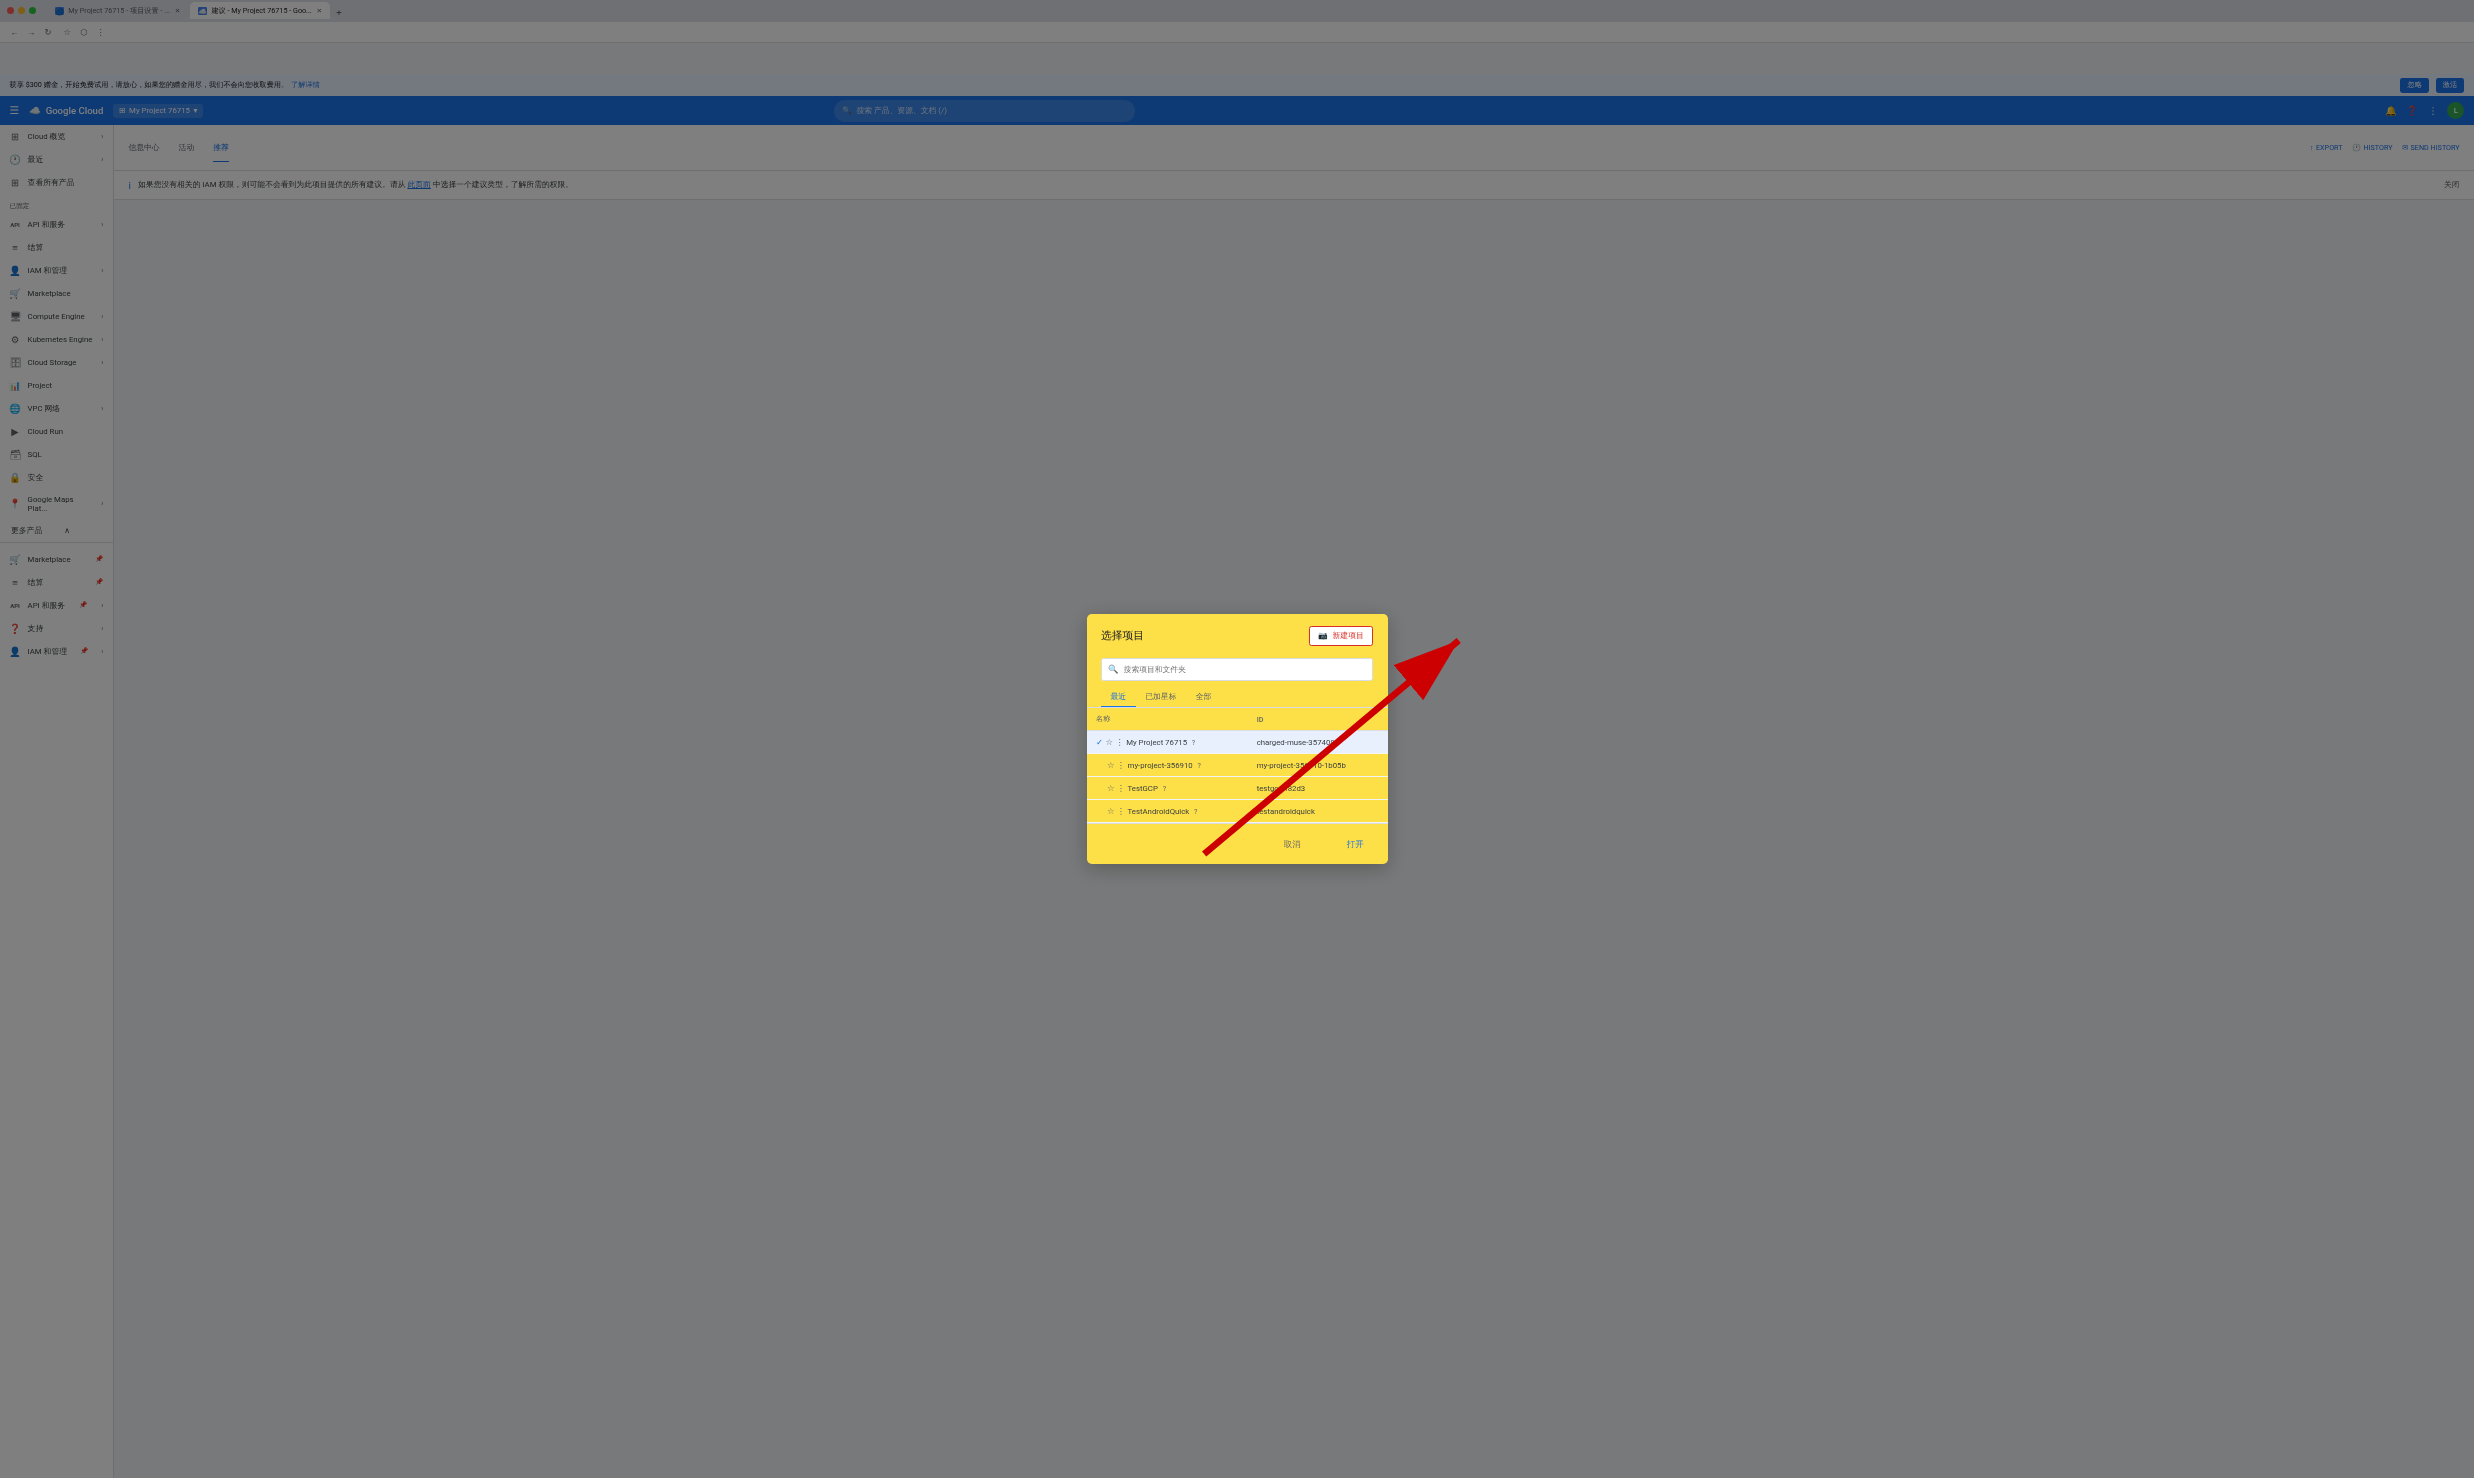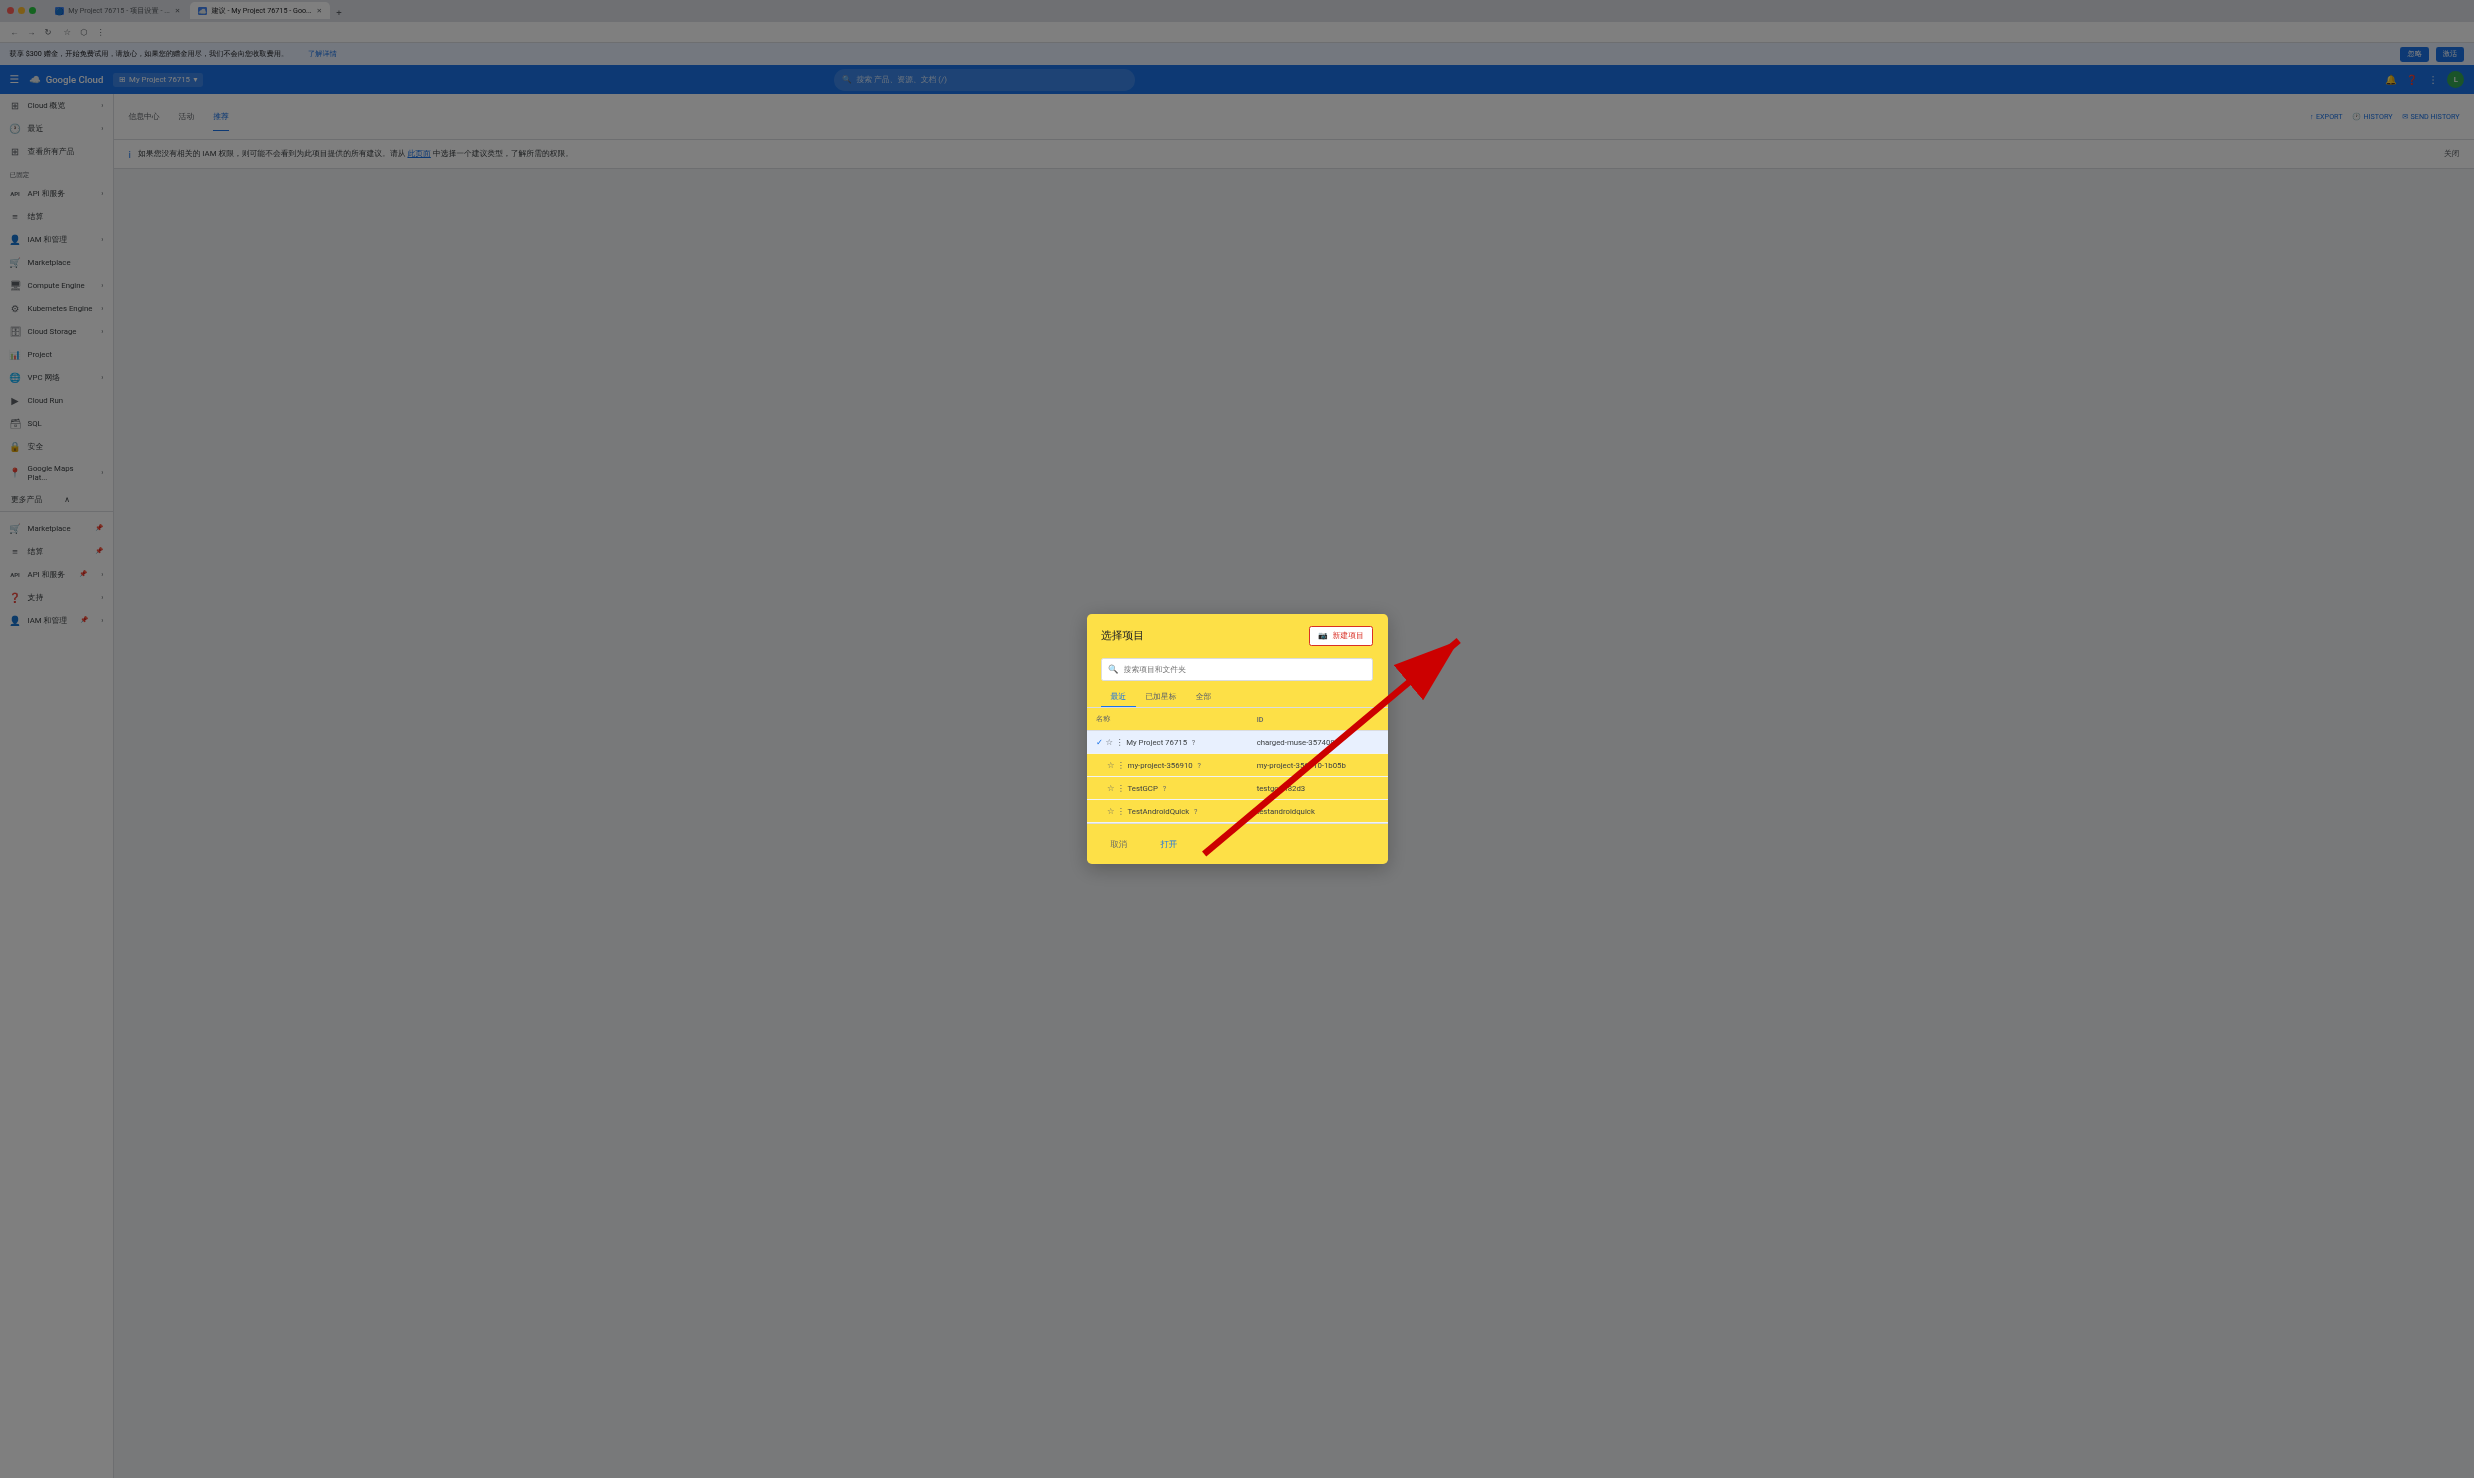--- a/index.html
+++ b/index.html
@@ -64,21 +64,22 @@
     .browser-action-btn { width: 14.4px; height: 14.4px; display: flex; align-items: center; justify-content: center; color: #5f6368; font-size: 8.4px; cursor: pointer; }
 
     
     .promo-banner {
       background: #e8f0fe;
       padding: 3.6px 9.6px;
       font-size: 7.2px;
       color: #202124;
       display: flex;
       align-items: center;
-      gap: 20px;
+      gap: 3px;
+      margin-top: 31px;
     }
     .promo-link { color: #1a73e8; text-decoration: none; }
     .promo-dismiss { margin-left: auto; }
     .promo-dismiss-btn {
       background: #1a73e8;
       color: #fff;
       border: none;
       border-radius: 2.4px;
       padding: 2.4px 7.2px;
       font-size: 7.2px;
@@ -316,21 +317,22 @@
     .modal-table tr.selected td { background: #e8f0fe; }
     .project-row-icons { display: flex; align-items: center; gap: 2.4px; }
     .check-icon { color: #1a73e8; font-size: 8.4px; }
     .star-icon { color: #5f6368; font-size: 8.4px; cursor: pointer; }
     .three-dot-icon { color: #5f6368; font-size: 8.4px; cursor: pointer; }
     .help-icon { color: #5f6368; font-size: 7.2px; cursor: pointer; margin-left: 2.4px; }
     .modal-footer {
       padding: 9.6px 14.4px;
       display: flex;
       align-items: center;
-      gap: 14px;
+      justify-content: flex-end;
+      gap: 27px;
       border-top: 0.6px solid #dadce0;
     }
     .modal-footer-btn {
       background: none;
       border: none;
       font-size: 8.4px;
       cursor: pointer;
       padding: 4.8px 9.6px;
       border-radius: 2.4px;
       font-weight: 500;

